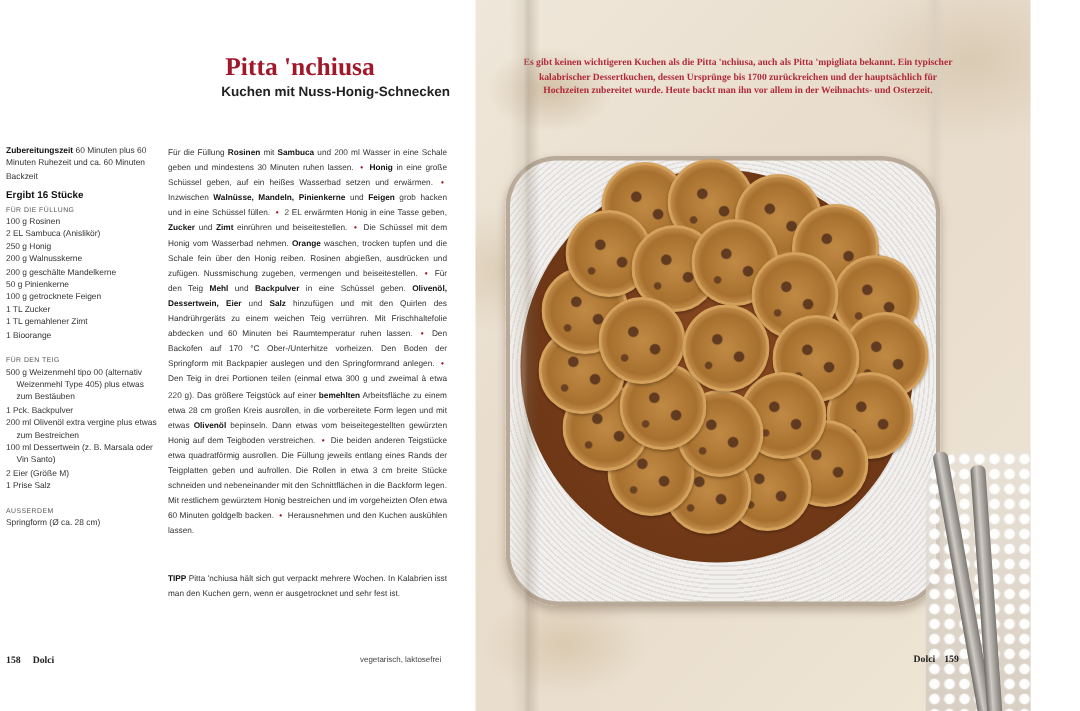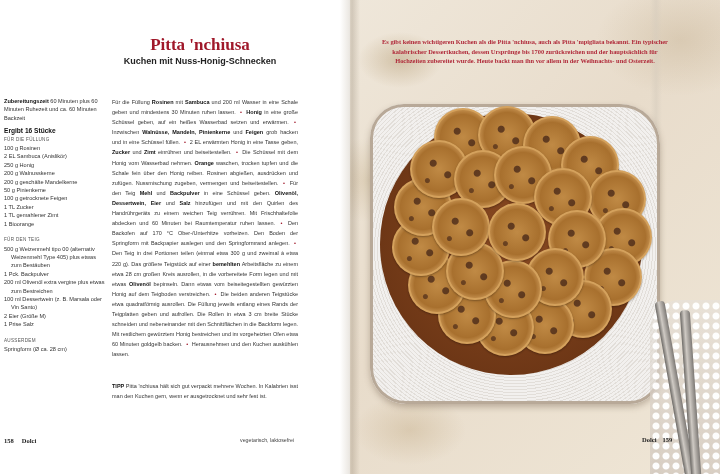--- a/index.html
+++ b/index.html
@@ -1,34 +1,34 @@
 <!DOCTYPE html>
 <html><head>
 <meta charset="utf-8">
 <style>
   * { box-sizing: border-box; margin: 0; padding: 0; }
   html, body { width: 720px; height: 474px; overflow: hidden; background: #fff; }
   body { position: relative; font-family: "Liberation Sans", sans-serif; color: #2a2a2a; }
 
   .spread { position: absolute; inset: 0; display: flex; }
-  .page-left { position: relative; width: 350px; height: 474px; background: #ffffff; }
+  .page-left { position: relative; width: 317px; height: 474px; background: #ffffff; }
   .page-right { position: relative; width: 370px; height: 474px; overflow: hidden;
     background:
       radial-gradient(ellipse 60px 40px at 50px 60px, rgba(160,130,80,0.35), transparent 70%),
       radial-gradient(ellipse 90px 60px at 20px 180px, rgba(170,140,90,0.22), transparent 70%),
       radial-gradient(ellipse 120px 80px at 330px 40px, rgba(150,120,70,0.18), transparent 70%),
       radial-gradient(ellipse 80px 50px at 60px 430px, rgba(170,140,90,0.25), transparent 70%),
       linear-gradient(135deg, #efe7da 0%, #e8dccb 45%, #efe6d6 100%);
   }
   .gutter { position: absolute; left: 340px; top: 0; width: 20px; height: 474px;
     background: linear-gradient(90deg, rgba(255,255,255,0) 0%, rgba(200,190,175,0.35) 45%, rgba(120,105,85,0.25) 60%, rgba(255,255,255,0) 100%); }
 
   .title { position: absolute; left: 110px; top: 35px; width: 180px; text-align: center;
     font-family: "Liberation Serif", serif; font-weight: bold; font-size: 17px; color: #a0182a; }
-  .subtitle { position: absolute; left: 100px; top: 56px; width: 200px; text-align: center;
+  .subtitle { position: absolute; left: 100px; top: 56px; width: 200px; text-align: right;
     font-size: 9px; font-weight: bold; color: #222; }
 
   .sidebar { position: absolute; left: 4px; top: 97px; width: 102px; font-size: 5.6px; line-height: 8.4px; color: #333; }
   .sidebar .prep b { font-weight: bold; color: #111; }
   .sidebar .yield { margin-top: 5px; font-weight: bold; font-size: 6.6px; color: #111; }
   .sidebar .sec { font-size: 4.6px; letter-spacing: 0.3px; color: #555; text-transform: uppercase; }
   .sidebar .sec.gap { margin-top: 8px; }
   .sidebar .ing { padding-left: 0; }
   .sidebar .ing.indent { padding-left: 7px; text-indent: -7px; }
 

